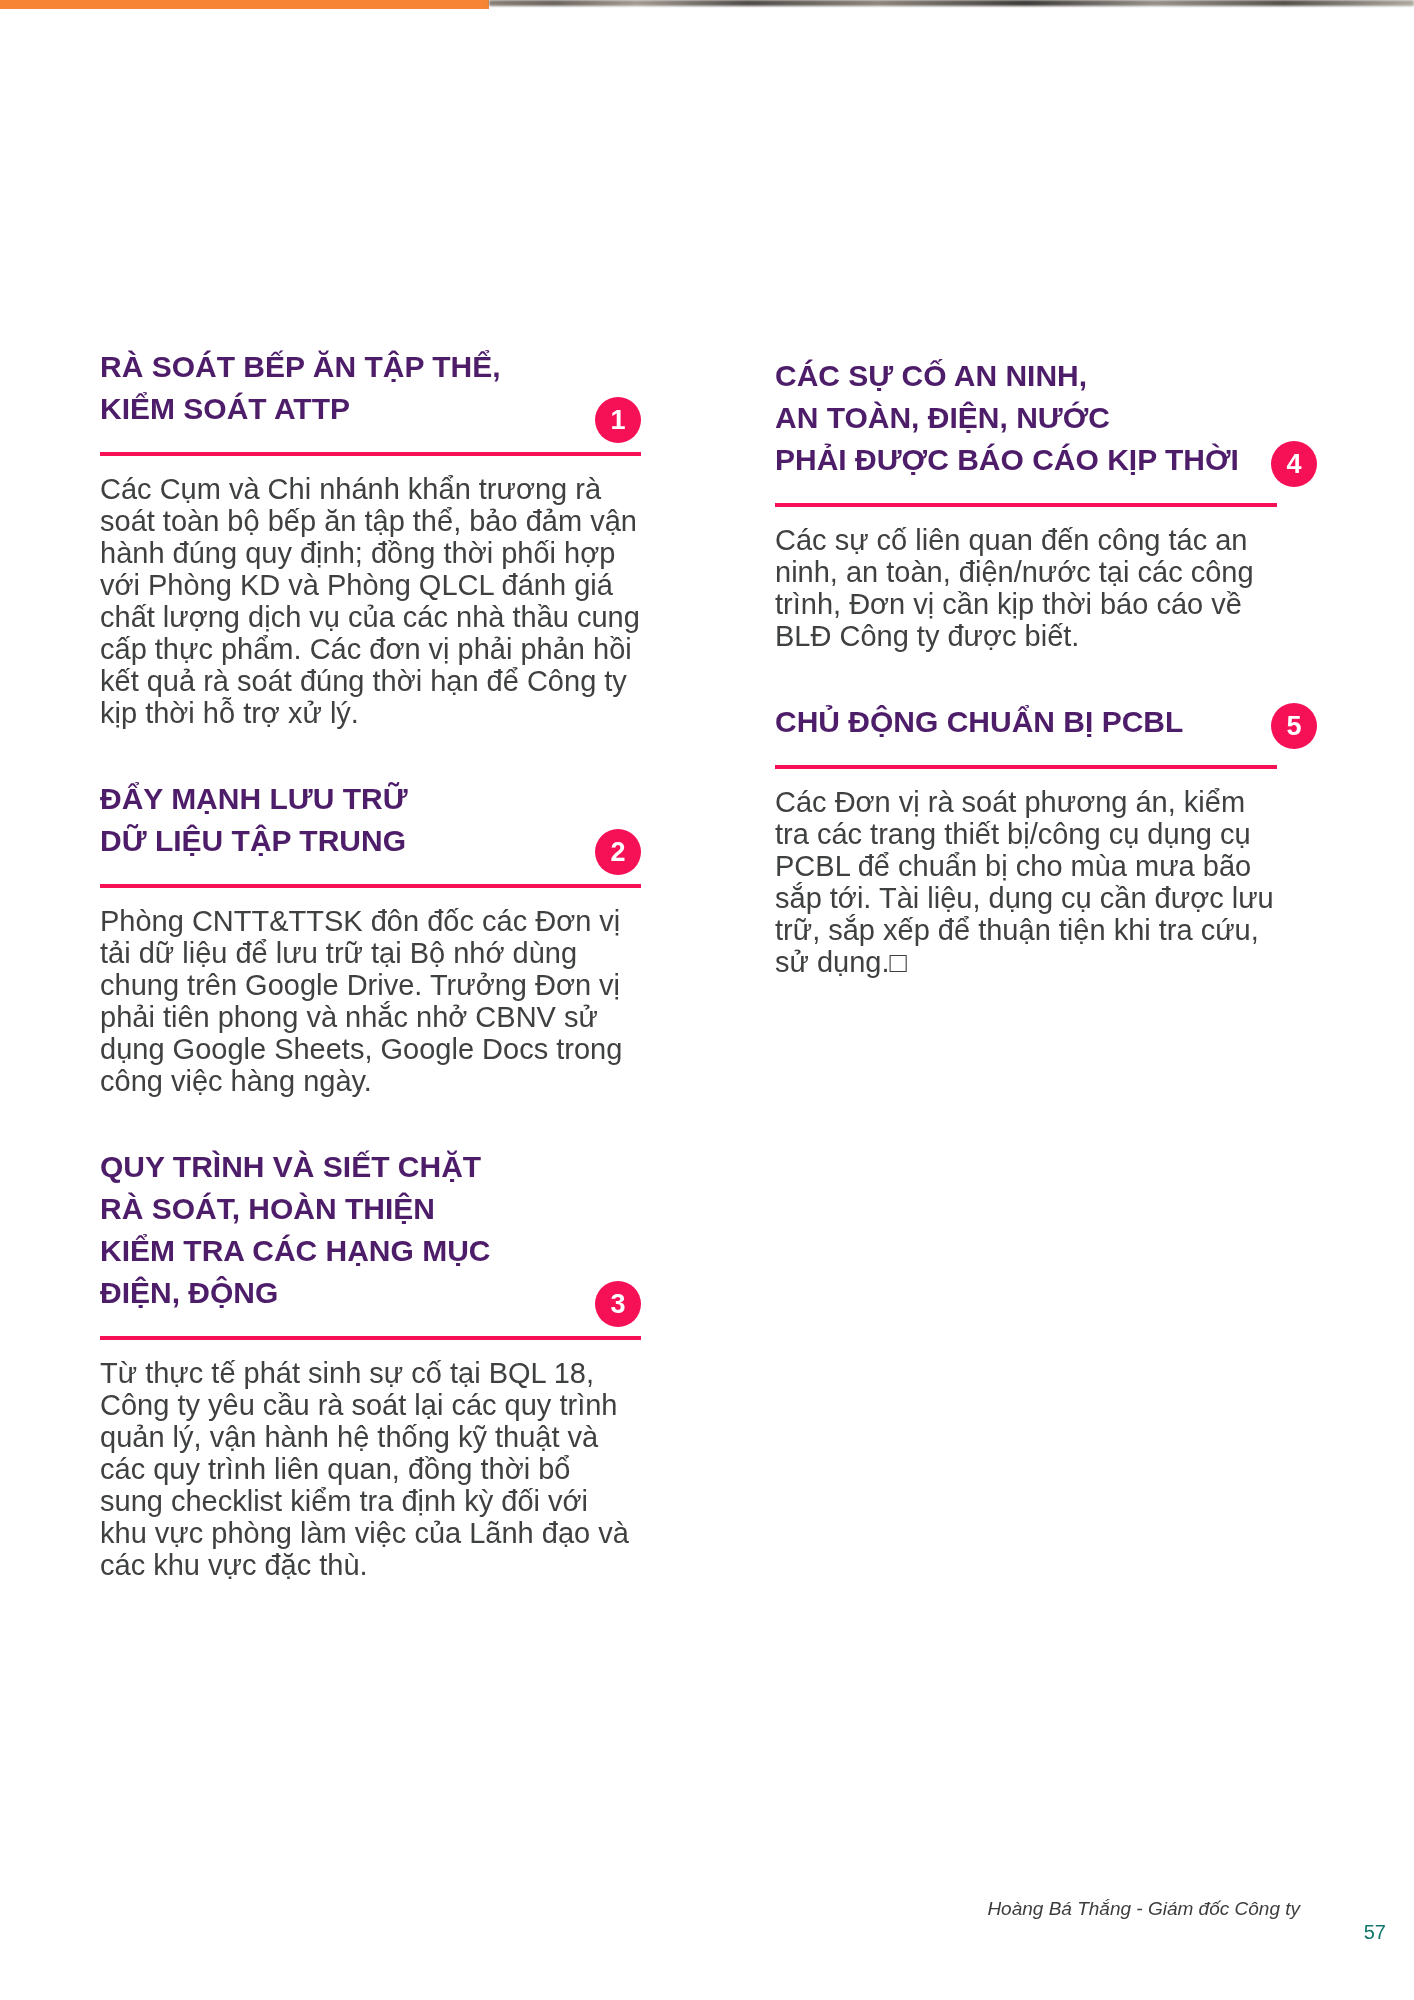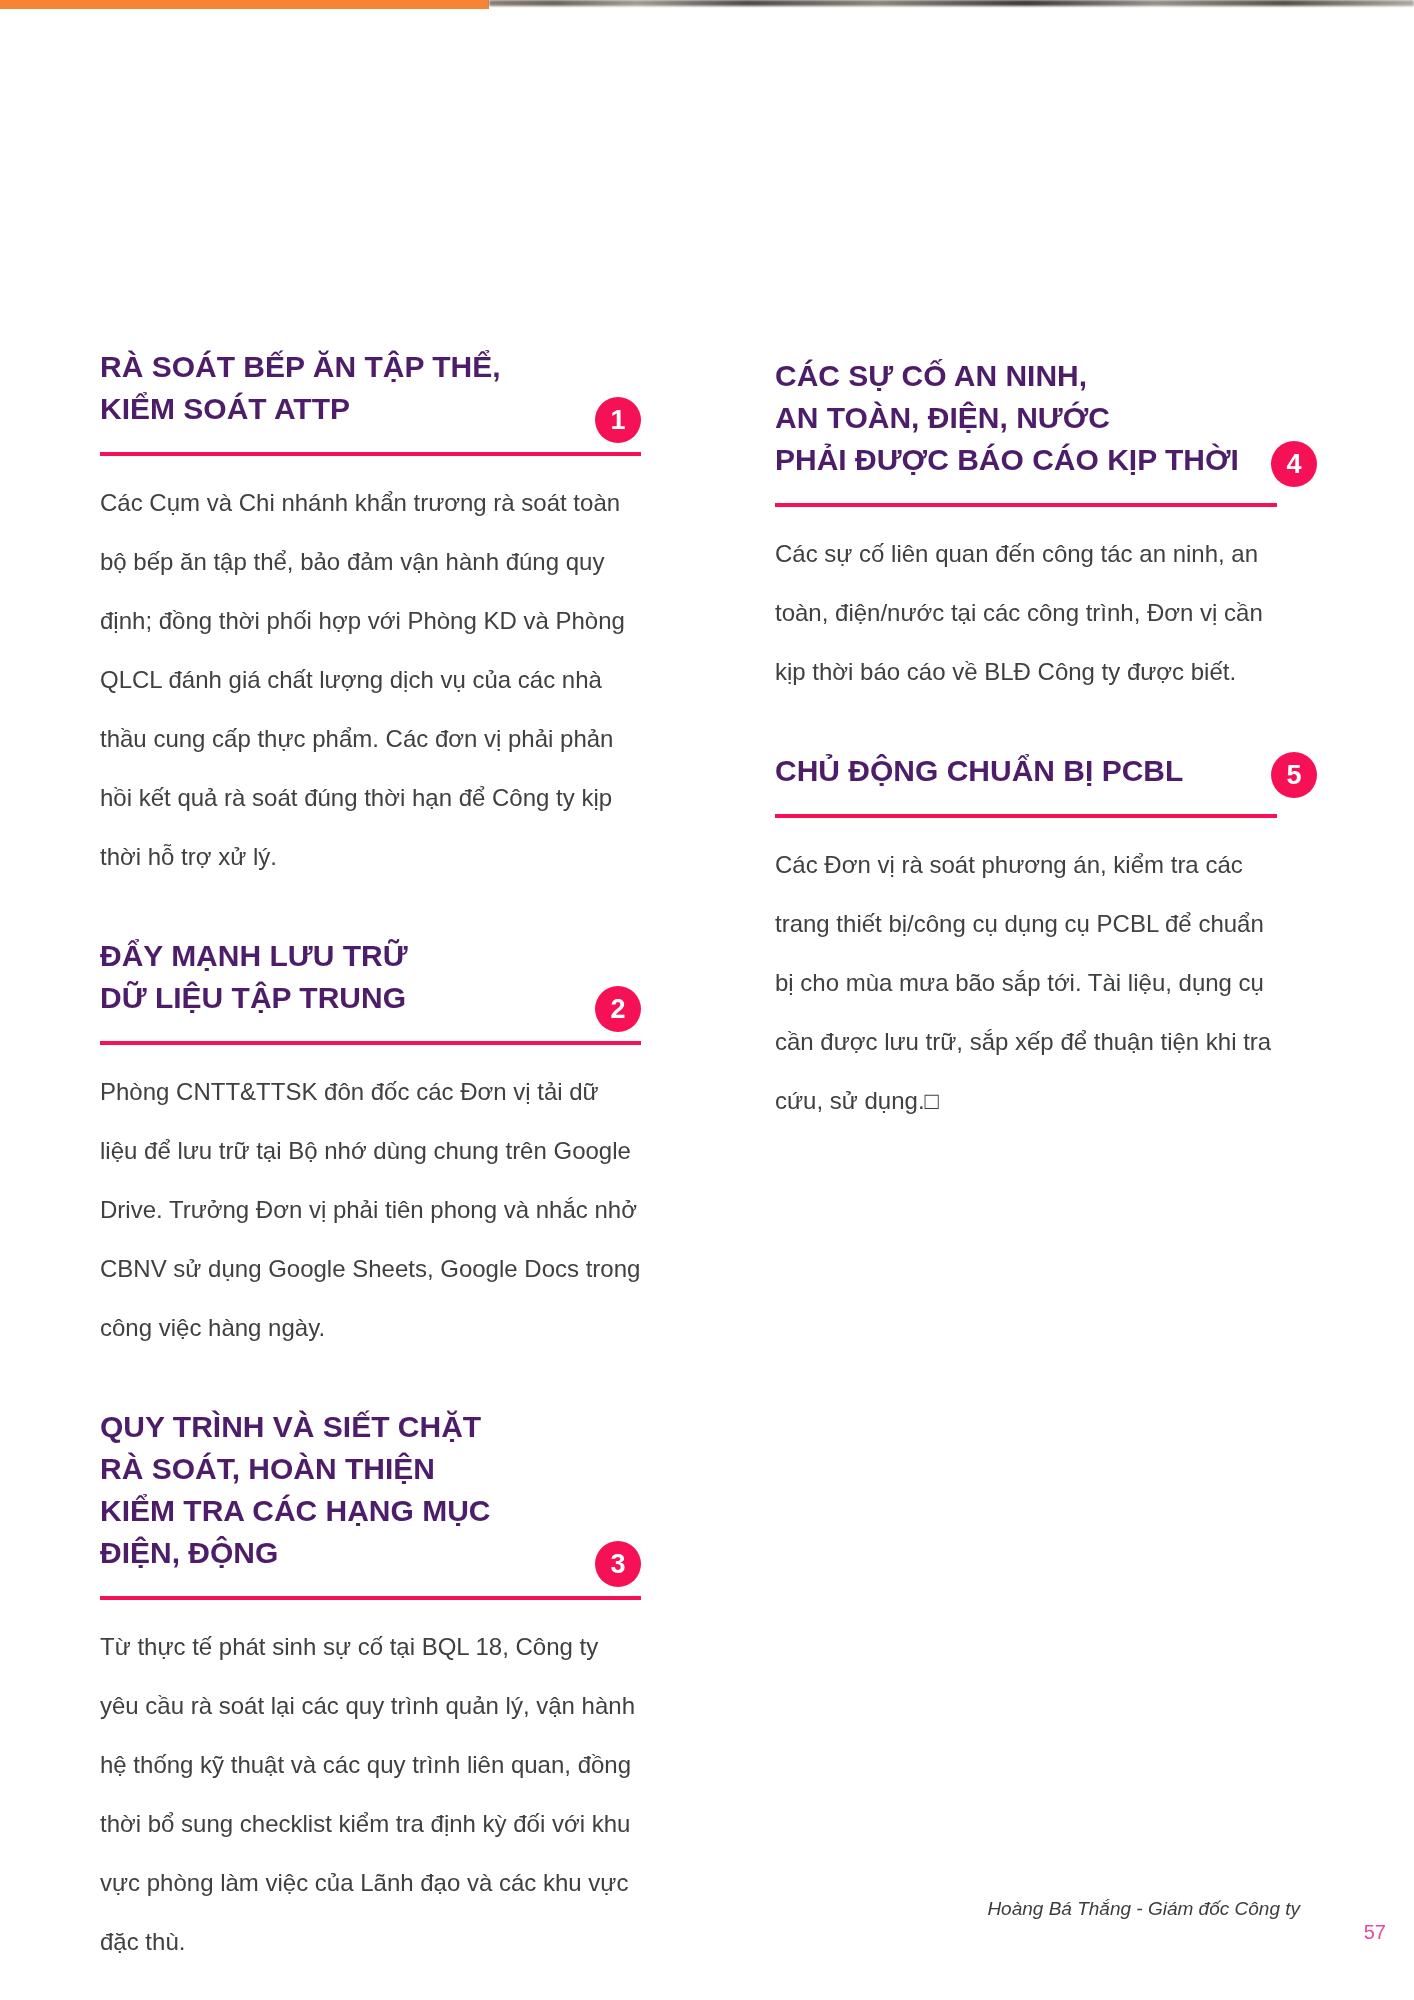--- a/index.html
+++ b/index.html
@@ -48,37 +48,37 @@
     background:var(--accent,#F61055);
     color:#ffffff;
     font-weight:bold;
     font-size:27px;
     display:flex;align-items:center;justify-content:center;
   }
   .col-right .badge{right:-40px;bottom:16px;}
   .sec-body{
     margin:17px 0 49px 0;
     color:var(--body,#3F4041);
-    font-size:24px;
-    line-height:59px;
+    font-size:29px;
+    line-height:32px;
   }
   
   .signature{
     position:absolute;
     right:114px;bottom:80px;
     font-style:italic;
     font-size:19px;
     color:#3c3c3e;
     white-space:nowrap;
   }
   .page-num{
     position:absolute;
     right:28px;bottom:56px;
     font-size:20px;
-    color:#ec4899;
+    color:#0f766e;
   }
 </style>
 </head>
 <body>
 
 <div class="page" style="--accent: #F61055; --purple: #4E1D6A; --body: #3F4041; --orange: #F68434;">
 
   <div class="top-orange"></div>
   <div class="photo-edge"></div>
 

